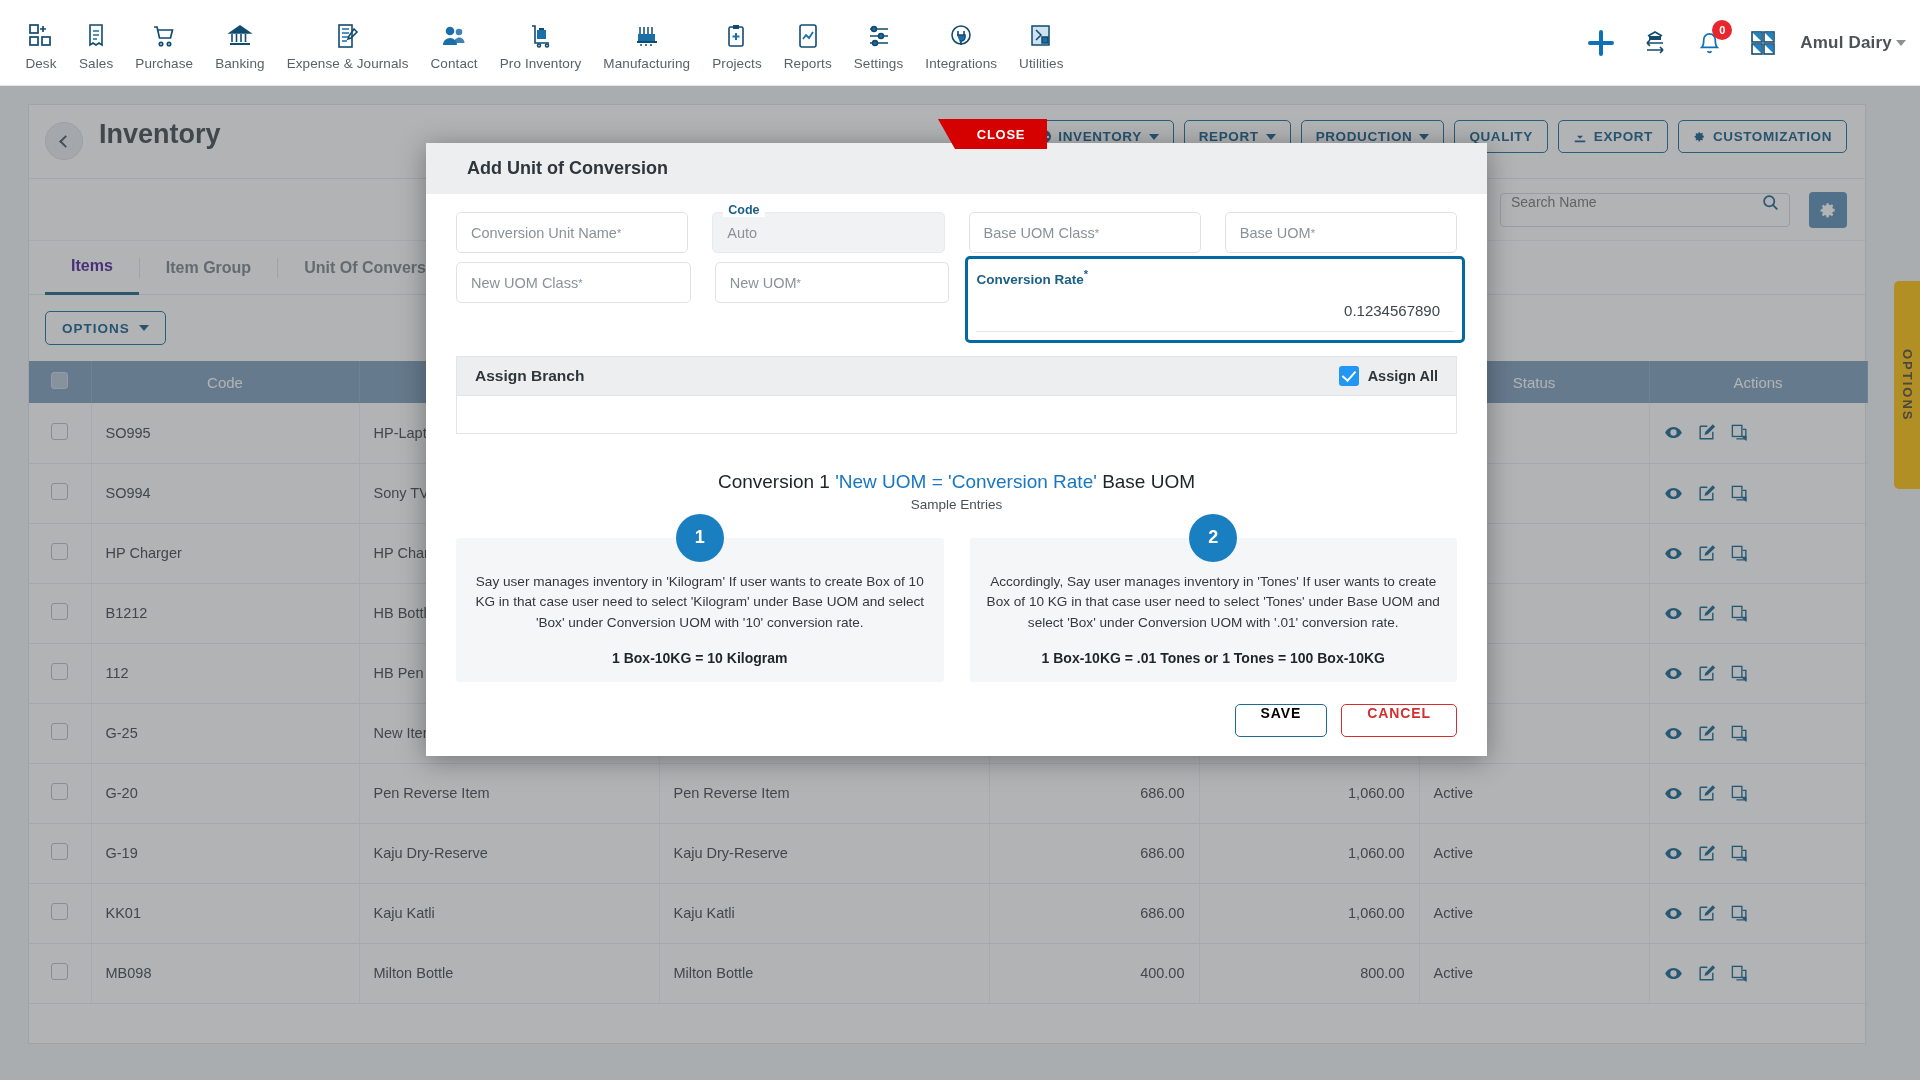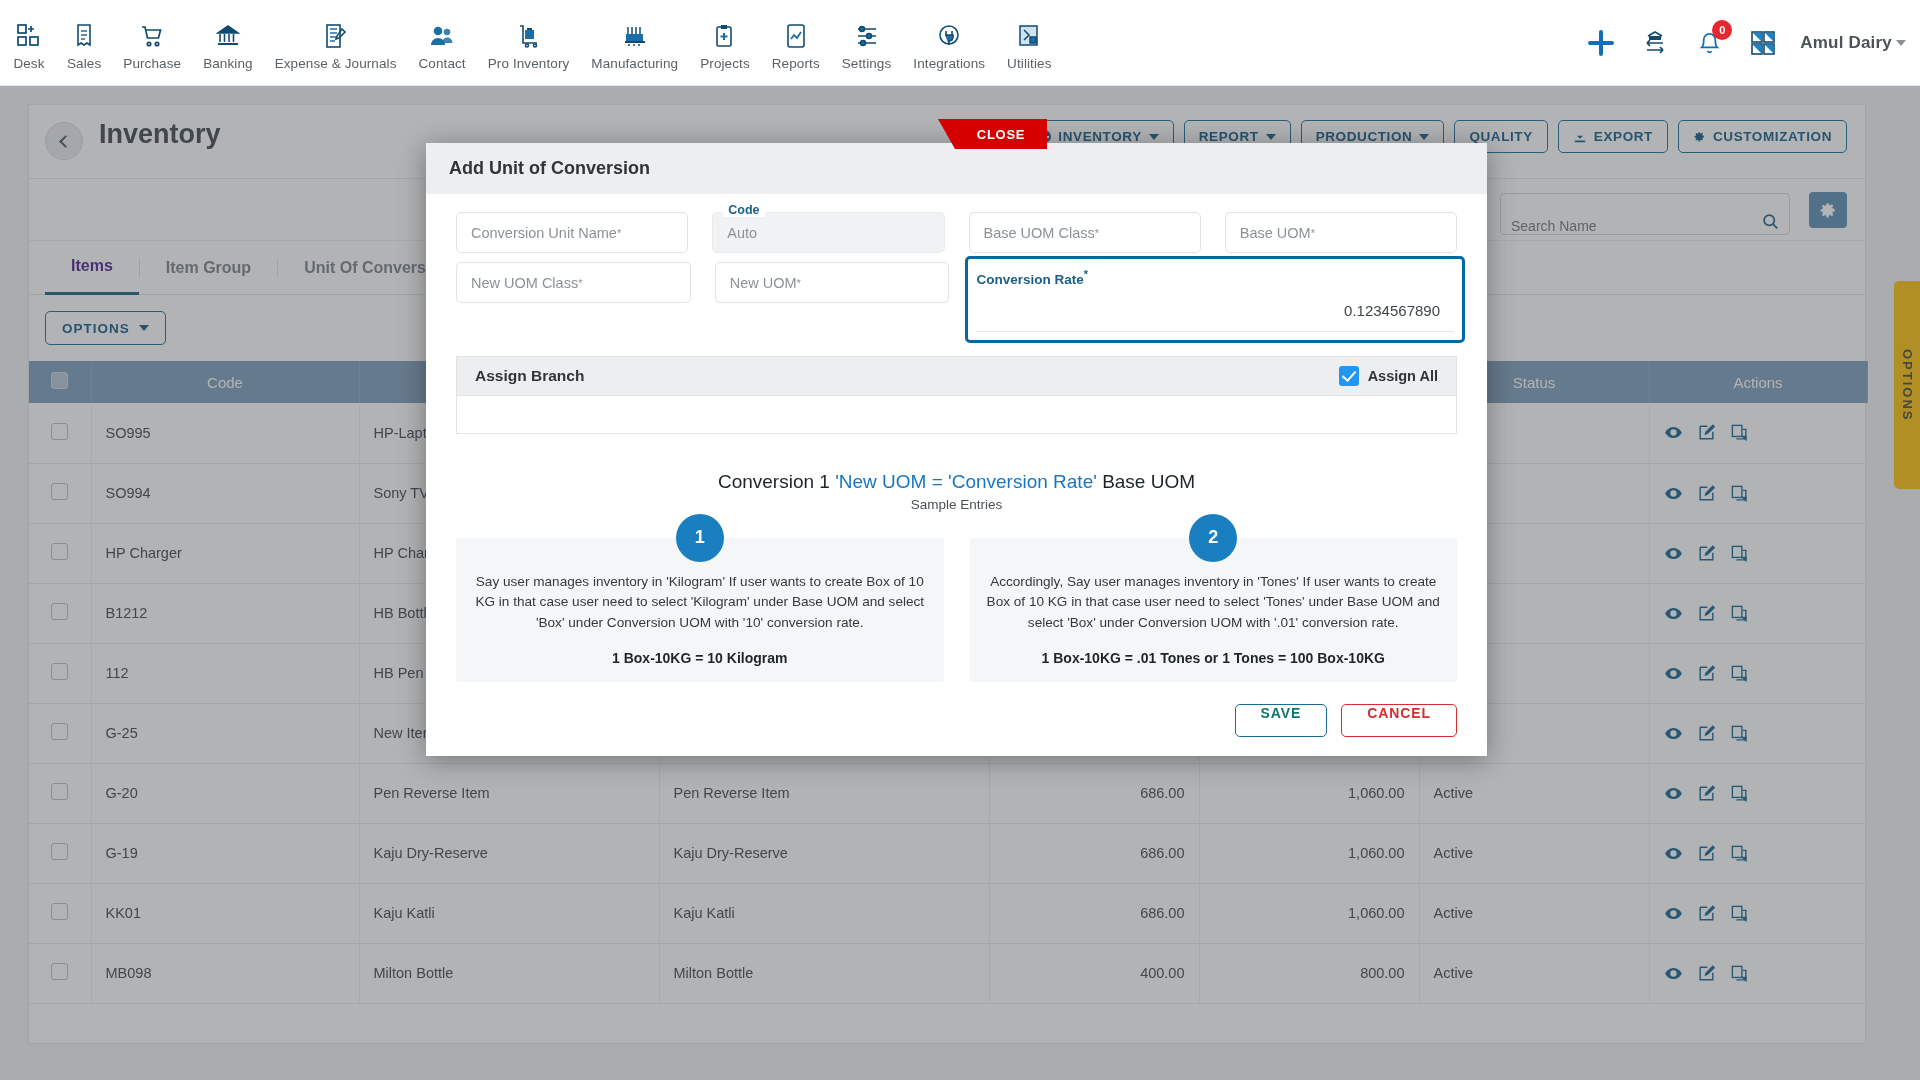--- a/index.html
+++ b/index.html
@@ -10,21 +10,21 @@
     overflow: hidden;
   }
   #root { position: relative; width: 1920px; height: 1080px; }
 
   
   .topnav {
     position: absolute; top: 0; left: 0; width: 1920px; height: 86px;
     background: #ffffff; display: flex; align-items: center;
     border-bottom: 1px solid #e4e7ea;
   }
-  .nav-items { display: flex; align-items: flex-start; padding-left: 2px; }
+  .nav-items { display: flex; align-items: flex-start; padding-left: 14px; }
   .nav-item {
     width: auto; min-width: 54px; padding: 0 11px;
     display: flex; flex-direction: column; align-items: center; gap: 6px;
     cursor: pointer; padding-top: 8px;
   }
   .nav-icon { width: 28px; height: 28px; display: flex; align-items: center; justify-content: center; }
   .nav-label { font-size: 13.5px; color: #5a6166; white-space: nowrap; letter-spacing: .1px; }
 
   .nav-right {
     position: absolute; right: 14px; top: 0; height: 86px;
@@ -73,23 +73,23 @@
 
   
   .filter-bar { position: relative; height: 62px; border-bottom: 1px solid #eceff1; }
   .sel-box {
     position: absolute; right: 510px; top: 14px; width: 300px; height: 34px;
     border: 1px solid #d5dade; border-radius: 4px; background: #fff;
   }
   .sel-box .cv { position: absolute; right: 10px; top: 13px; width: 0; height: 0;
     border-left: 5px solid transparent; border-right: 5px solid transparent; border-top: 6px solid #8d9499; }
   .search-box {
-    position: absolute; right: 75px; top: 14px; width: 290px; height: 42px;
+    position: absolute; right: 75px; top: 14px; width: 290px; height: 34px;
     border: 1px solid #d5dade; border-radius: 4px; background: #fff;
-    display: flex; align-items: flex-end; padding: 0 10px;
+    display: flex; align-items: flex-start; padding: 0 10px;
   }
   .search-box input { border: none; outline: none; flex: 1; font-size: 14px; color: #5d6469; font-family: "Liberation Sans", sans-serif; background: transparent; }
   .gear-btn {
     position: absolute; right: 18px; top: 13px; width: 38px; height: 36px;
     background: #5b8db5; border-radius: 4px; display: flex; align-items: center; justify-content: center; cursor: pointer;
   }
 
   
   .tabs { position: relative; height: 54px; border-bottom: 1px solid #e4e8eb; display: flex; align-items: center; padding-left: 16px; }
   .tab { height: 54px; display: flex; align-items: center; padding: 0 26px; font-size: 16px; color: #7b8388; font-weight: 600; cursor: pointer; position: relative; }
@@ -135,21 +135,21 @@
   .overlay {
     position: absolute; top: 86px; left: 0; width: 1920px; height: 994px;
     background: rgba(70,74,78,0.42); z-index: 40;
   }
 
   
   .modal {
     position: absolute; left: 426px; top: 143px; width: 1061px; height: 613px;
     background: #ffffff; z-index: 50; box-shadow: 0 4px 26px rgba(0,0,0,.35);
   }
-  .modal-head { height: 51px; background: #eceef0; display: flex; align-items: center; padding-left: 23px; }
+  .modal-head { height: 51px; background: #eceef0; display: flex; align-items: center; padding-left: 41px; }
   .modal-title { font-size: 18px; color: #2f363b; font-weight: 600; }
 
   .close-ribbon {
     position: absolute; left: 955px; top: 119px; z-index: 55;
     width: 92px; height: 30px; background: #d50000; color: #fff;
     font-size: 13px; font-weight: bold; letter-spacing: .7px;
     display: flex; align-items: center; justify-content: center; cursor: pointer;
   }
   .close-ribbon:before {
     content: ""; position: absolute; left: -17px; top: 0;
@@ -203,21 +203,21 @@
     position: absolute; left: 50%; transform: translateX(-50%); top: -24px;
     width: 48px; height: 48px; border-radius: 50%; background: #1a7fc1;
     color: #fff; font-size: 18px; font-weight: bold;
     display: flex; align-items: center; justify-content: center;
   }
   .card-text { font-size: 13.6px; color: #33393d; line-height: 1.53; }
   .card-eq { font-size: 14px; color: #1e2529; font-weight: bold; margin-top: 16px; }
 
   .modal-foot { display: flex; justify-content: flex-end; gap: 14px; padding: 22px 30px 0 30px; }
   .mbtn { height: 33px; padding: 0 25px; border-radius: 5px; background: #fff; font-size: 14px; font-weight: bold; letter-spacing: .9px; cursor: pointer; }
-  .mbtn.save { border: 1px solid #1b6b96; color: #0f766e; }
+  .mbtn.save { border: 1px solid #1b6b96; color: #000000; }
   .mbtn.cancel { border: 1px solid #d32f2f; color: #d32f2f; }
 </style>
 </head>
 <body>
 
 <div id="root">
 
   <div class="topnav">
     <div class="nav-items" id="navItems">
   <div class="nav-item">

